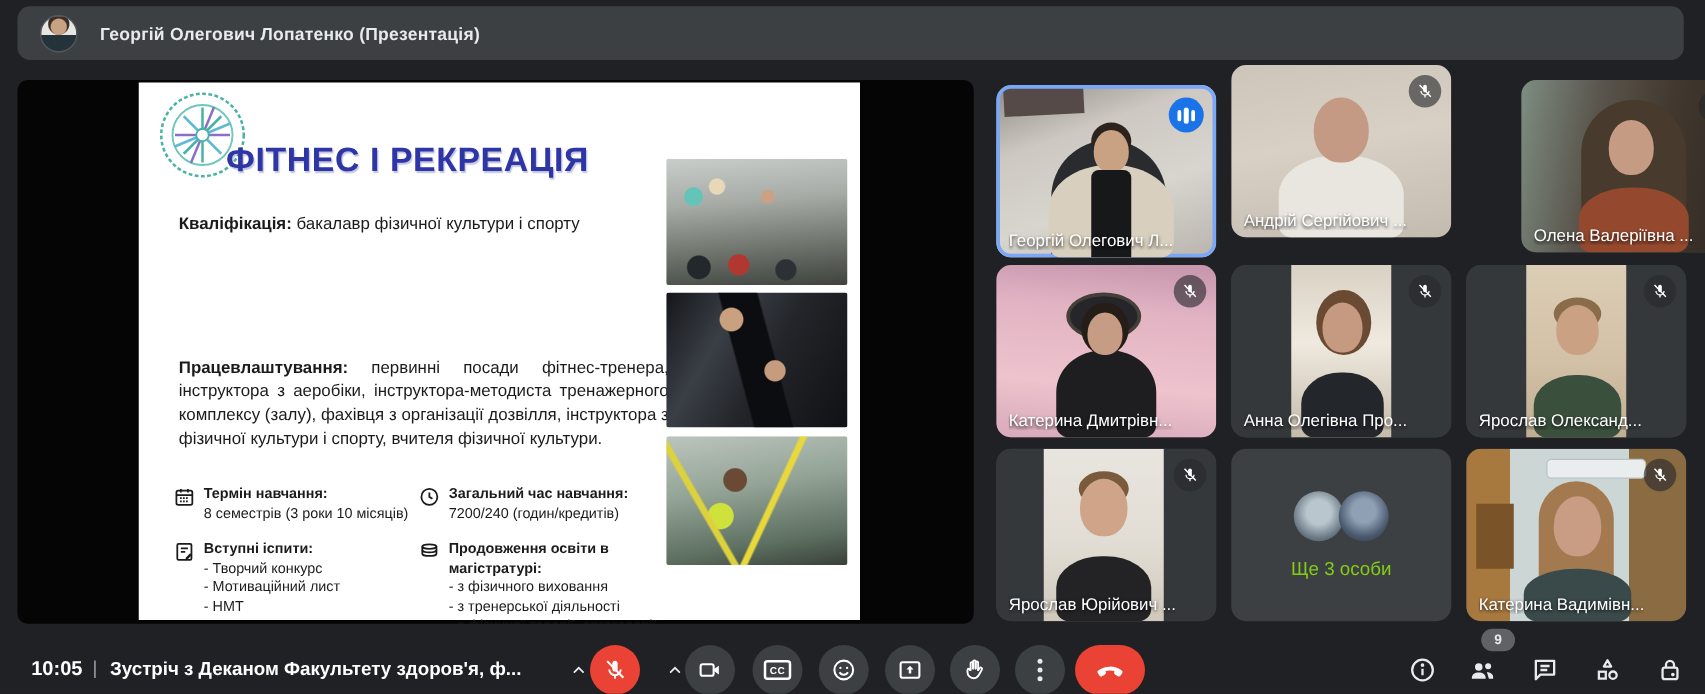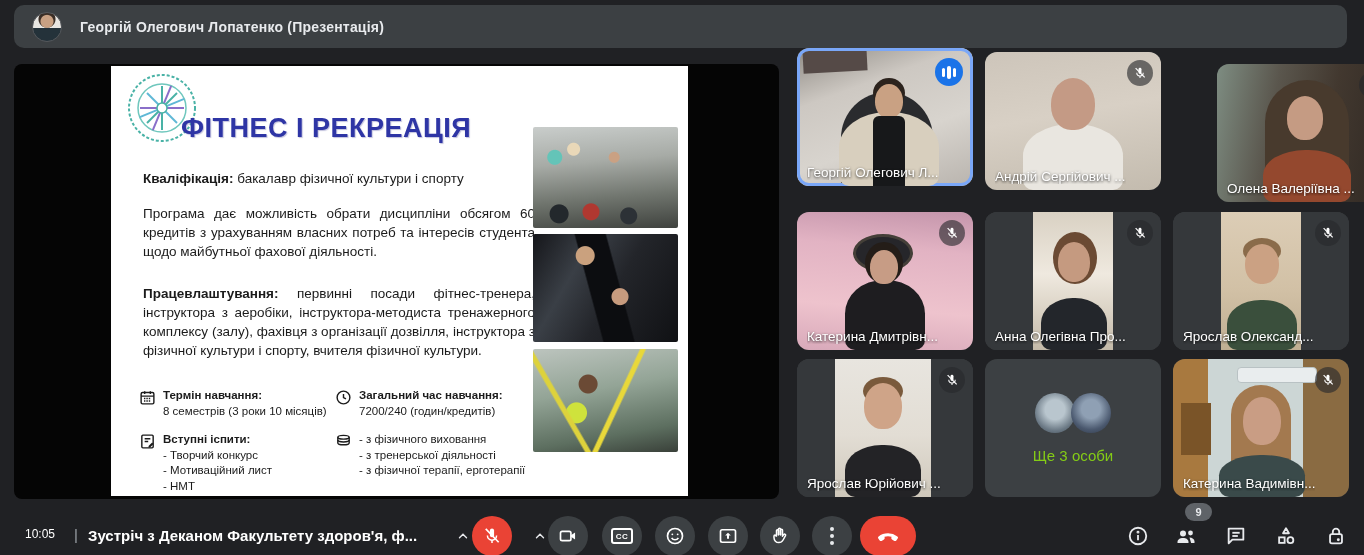--- a/index.html
+++ b/index.html
@@ -107,21 +107,21 @@
   .strip { position:absolute; top:0; bottom:0; overflow:hidden; }
   .more-avatars { position:absolute; top:34px; left:50%; transform:translateX(-50%); display:flex; z-index:2; }
   .more-avatars .av { width:40px; height:40px; border-radius:50%; }
   .more-avatars .av + .av { margin-left:-4px; }
   .more-label {
     position:absolute; top:88px; width:100%; text-align:center;
     font-size:15px; color:#84cc16; z-index:2;
   }
 
   
-  .time-txt { position:absolute; left:25px; top:527px; font-size:12px; font-weight:normal; color:#fff;text-align:center; }
+  .time-txt { position:absolute; left:25px; top:527px; font-size:16px; font-weight:bold; color:#fff;text-align:center; }
   .sep-txt { position:absolute; left:74px; top:526px; font-size:15px; color:#9aa0a6; }
   .meet-title { position:absolute; left:88px; top:527px; font-size:15px; font-weight:bold; color:#fff; white-space:nowrap; }
   .btn {
     position:absolute; top:516px; width:40px; height:40px; border-radius:50%;
     background:#3c4043; display:flex; align-items:center; justify-content:center;
   }
   .btn.red { background:#ea4335; }
   .btn.endcall { width:56px; border-radius:20px; background:#ea4335; }
   .chev { position:absolute; top:528px; width:16px; height:16px; display:flex; align-items:center; justify-content:center; }
   .ricon { position:absolute; top:524px; width:24px; height:24px; display:flex; align-items:center; justify-content:center; }
@@ -158,21 +158,20 @@
         <line x1="52" y1="22" x2="22" y2="52" stroke="#49b2a6"></line>
         <line x1="37" y1="13" x2="37" y2="61" stroke="#8a6fc9" transform="rotate(22.5 37 37)"></line>
         <line x1="37" y1="13" x2="37" y2="61" stroke="#5fb8d6" transform="rotate(67.5 37 37)"></line>
       </g>
       <circle cx="37" cy="37" r="5" fill="#ffffff" stroke="#49b2a6" stroke-width="1.5"></circle>
     </svg>
     <div class="slide-title">ФІТНЕС І РЕКРЕАЦІЯ</div>
 
     <p class="slide-par p-qual"><b>Кваліфікація:</b><span> бакалавр фізичної культури і спорту</span></p>
 
-    <p class="slide-par p-prog">Програма дає можливість обрати дисципліни обсягом 60 кредитів з урахуванням власних потреб та інтересів студента щодо майбутньої фахової діяльності.</p>
 
     <p class="slide-par p-empl"><b>Працевлаштування:</b><span> первинні посади фітнес-тренера, інструктора з аеробіки, інструктора-методиста тренажерного комплексу (залу), фахівця з організації дозвілля, інструктора з фізичної культури і спорту, вчителя фізичної культури.</span></p>
 
     <div class="info-cell" style="left:52px; top:322px; width:165px;">
       <svg class="ic" viewBox="0 0 24 24" fill="none" stroke="#1b1b1b" stroke-width="2">
           <rect x="3" y="5" width="18" height="16" rx="2"></rect>
           <line x1="3" y1="10" x2="21" y2="10"></line>
           <line x1="8" y1="3" x2="8" y2="7"></line>
           <line x1="16" y1="3" x2="16" y2="7"></line>
           <line x1="7" y1="13.5" x2="17" y2="13.5" stroke-dasharray="2 1.4"></line>
@@ -200,32 +199,33 @@
       <div>- Творчий конкурс</div>
       <div>- Мотиваційний лист</div>
       <div>- НМТ</div>
     </div>
     <div class="info-cell" style="left:248px; top:366px; width:200px;">
       <svg class="ic" viewBox="0 0 24 24" fill="none" stroke="#1b1b1b" stroke-width="2">
           <ellipse cx="12" cy="6" rx="8" ry="2.6"></ellipse>
           <path d="M4 6v4c0 1.4 3.6 2.6 8 2.6s8-1.2 8-2.6V6"></path>
           <path d="M4 10v4c0 1.4 3.6 2.6 8 2.6s8-1.2 8-2.6v-4"></path>
         </svg>
+      <div class="info-title">Продовження освіти в магістратурі:</div>
       <div>- з фізичного виховання</div>
       <div>- з тренерської діяльності</div>
       <div>- з фізичної терапії, ерготерапії</div>
     </div>
 
     <div class="photo ph1"></div>
     <div class="photo ph2"></div>
     <div class="photo ph3"></div>
   </div>
 </div>
 
-<div class="tile speaking" style="left:797px; top:48px;">
+<div class="tile speaking" style="left:797px; top:68px;">
   <div class="video" style="background:linear-gradient(160deg,#8e8a84 0%,#cdc8c2 30%,#d8d4ce 62%,#b9b4ae 100%);">
     <div style="position:absolute; left:6px; top:0; width:64px; height:24px; background:#554a47; transform:rotate(-3deg);"></div>
     <div style="position:absolute; left:44px; top:44px; width:92px; height:94px; border-radius:46px 46px 0 0; background:#2a2b2e;"></div>
     <div class="hair" style="left:76px; top:30px; width:32px; height:30px; background:#2c231d;"></div>
     <div class="head" style="left:78px; top:36px; width:28px; height:34px; background:#c9a183;"></div>
     <div class="torso" style="left:42px; top:64px; width:100px; height:74px; background:#d8cfbe;"></div>
     <div style="position:absolute; left:76px; top:68px; width:32px; height:70px; background:#17181a; z-index:2; border-radius:6px 6px 0 0;"></div>
   </div>
   <div class="speakbadge">
       <i class="sb1"></i>

